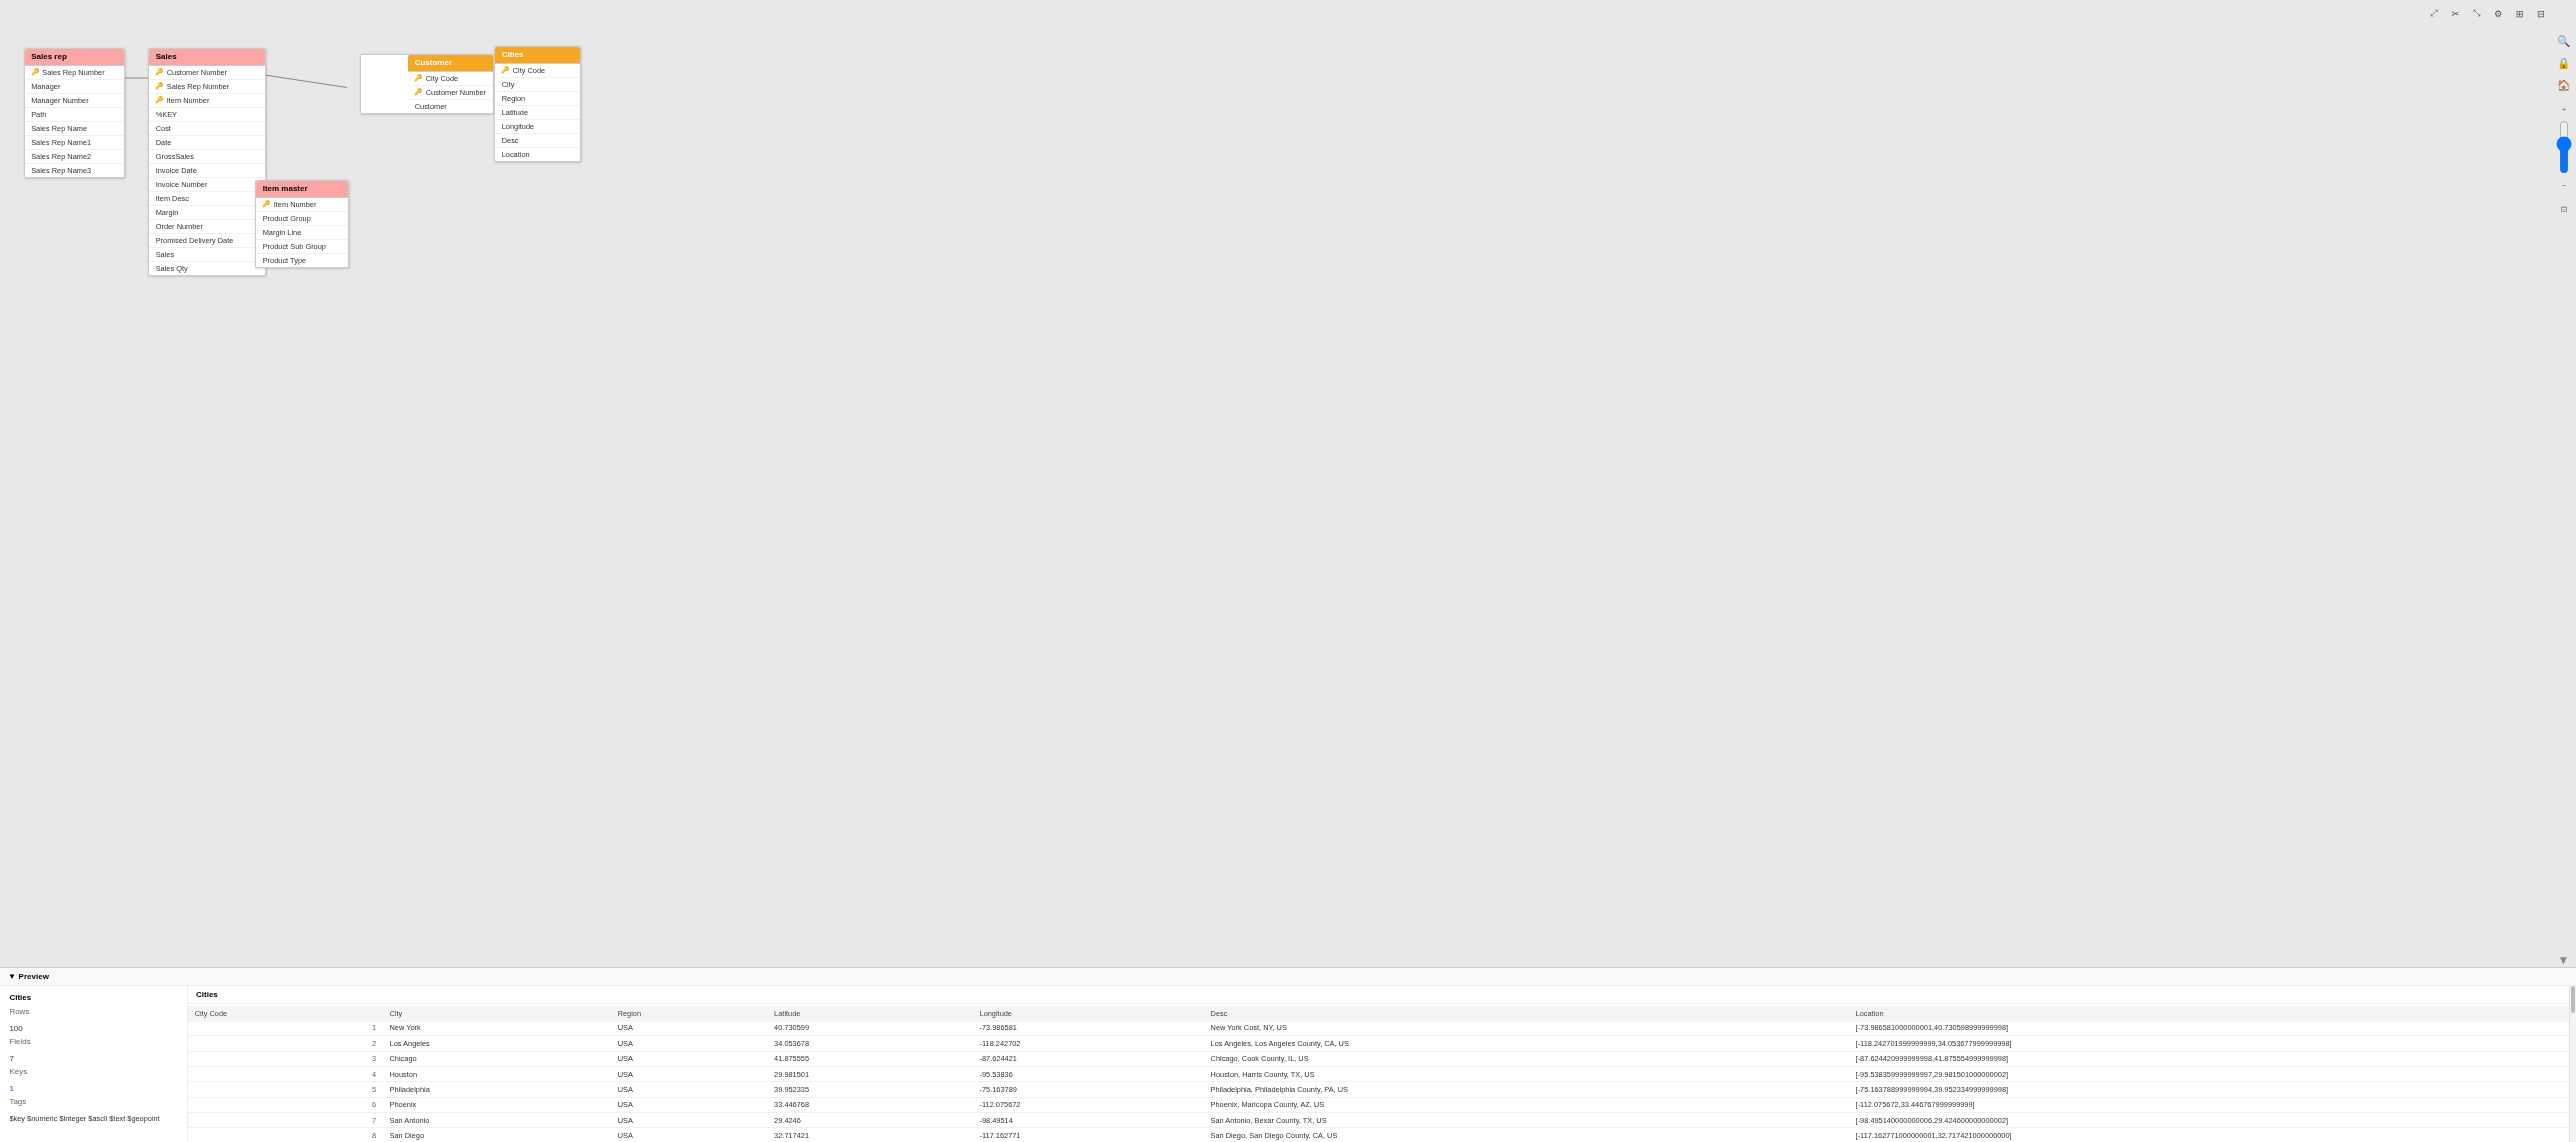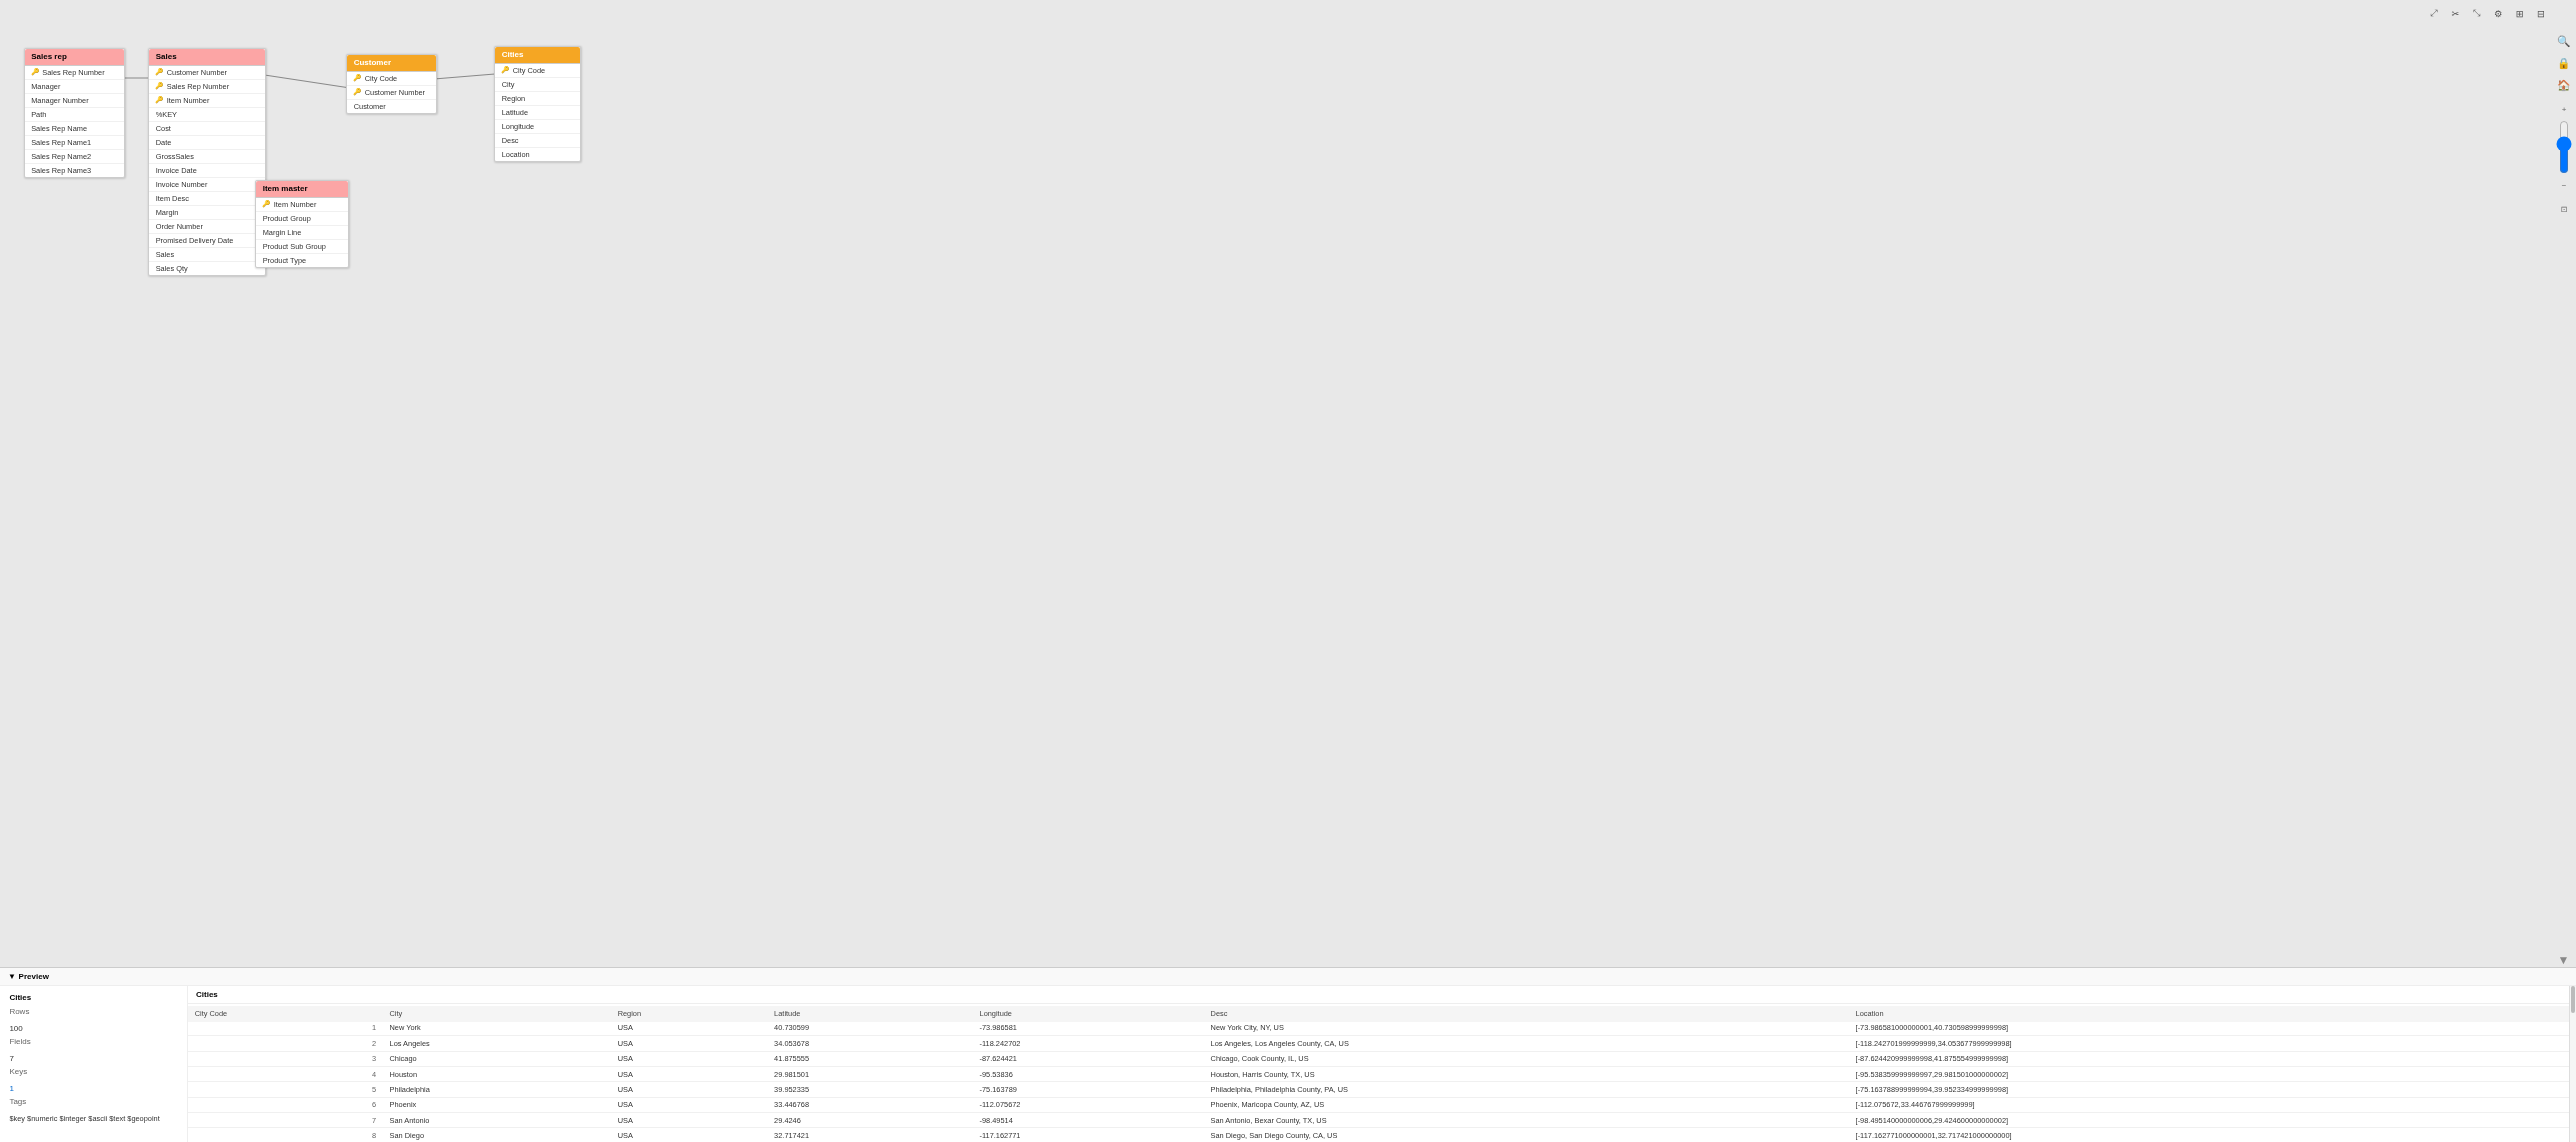--- a/index.html
+++ b/index.html
@@ -289,21 +289,21 @@
     <div class="schema-table-field">Invoice Date</div>
     <div class="schema-table-field">Invoice Number</div>
     <div class="schema-table-field">Item Desc</div>
     <div class="schema-table-field">Margin</div>
     <div class="schema-table-field">Order Number</div>
     <div class="schema-table-field">Promised Delivery Date</div>
     <div class="schema-table-field">Sales</div>
     <div class="schema-table-field">Sales Qty</div>
   </div>
 
-  <div class="schema-table" style="left:346px; top:54px; min-width:91px;">
+  <div class="schema-table" style="left:360px; top:54px; min-width:91px;padding-left:47px;">
     <div class="schema-table-header orange">Customer</div>
     <div class="schema-table-field">
       <span class="key-icon">🔑</span>
       City Code
     </div>
     <div class="schema-table-field">
       <span class="key-icon">🔑</span>
       Customer Number
     </div>
     <div class="schema-table-field">Customer</div>
@@ -379,21 +379,21 @@
             <th>Location</th>
           </tr>
         </thead>
         <tbody id="preview-tbody">
         <tr>
       <td>1</td>
       <td>New York</td>
       <td>USA</td>
       <td>40.730599</td>
       <td>-73.986581</td>
-      <td>New York City, NY, US</td>
+      <td>New York Cost, NY, US</td>
       <td>[-73.986581000000001,40.730598999999998]</td>
     </tr>
             <tr>
       <td>2</td>
       <td>Los Angeles</td>
       <td>USA</td>
       <td>34.053678</td>
       <td>-118.242702</td>
       <td>Los Angeles, Los Angeles County, CA, US</td>
       <td>[-118.242701999999999,34.053677999999998]</td>

